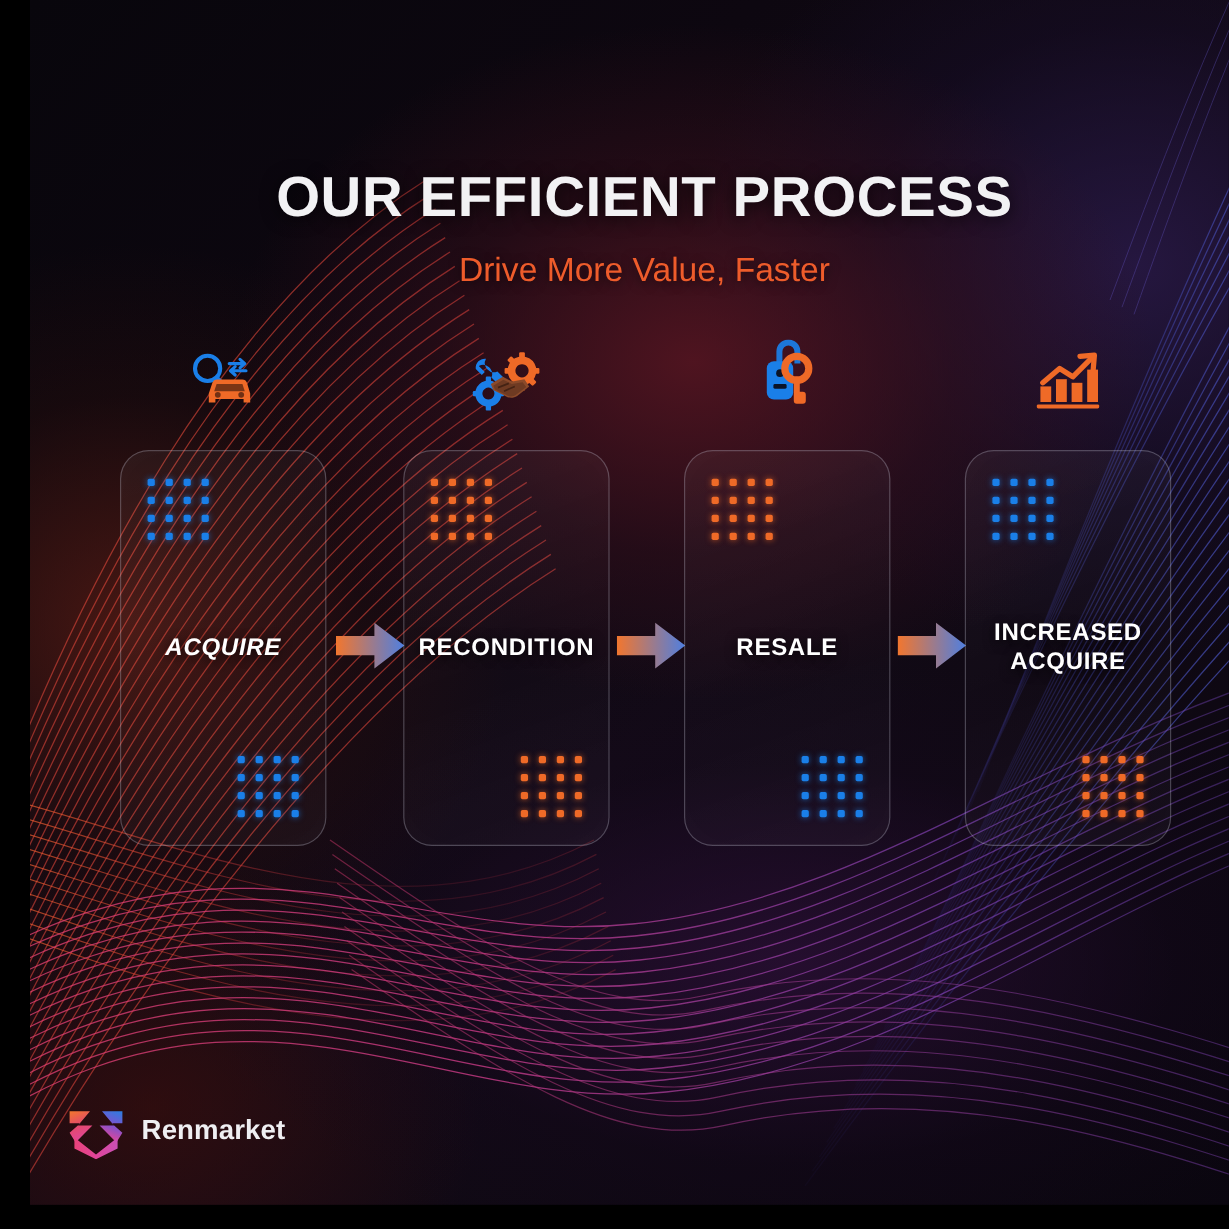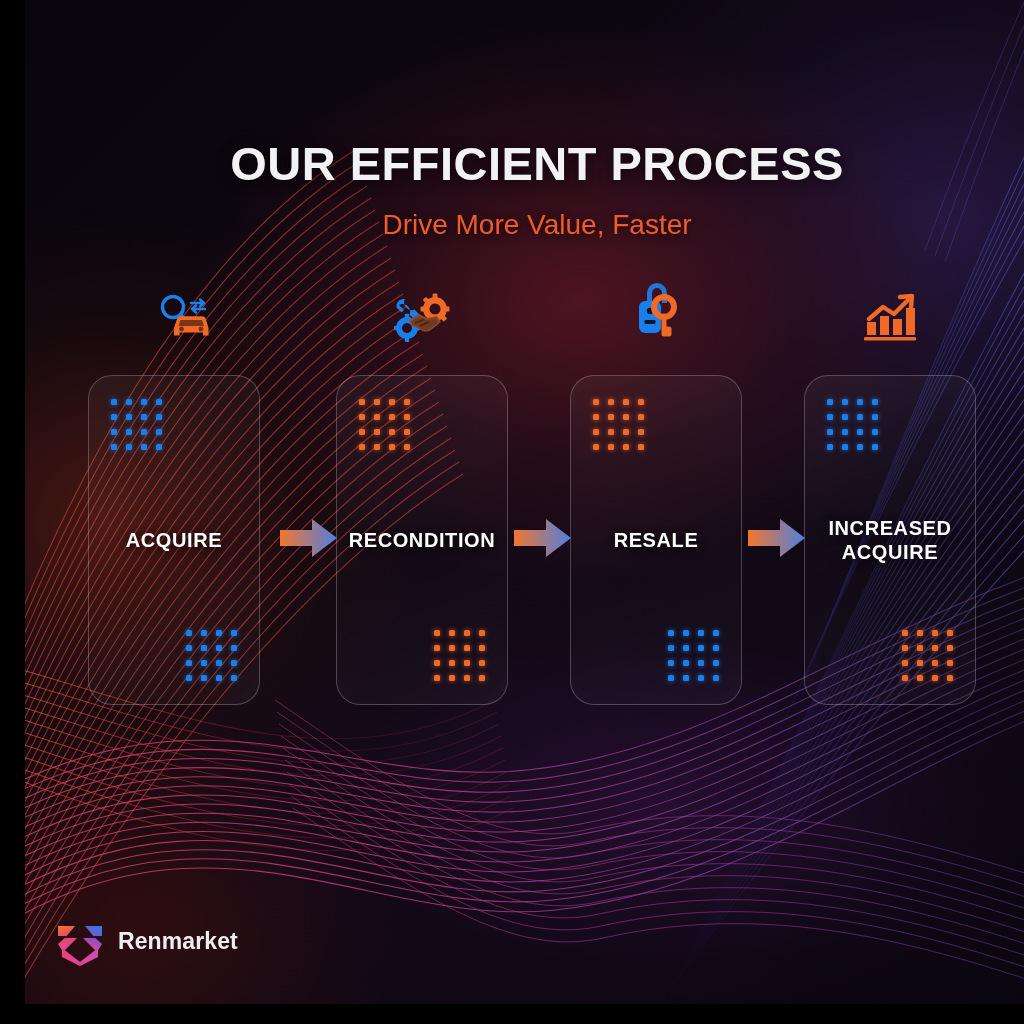--- a/index.html
+++ b/index.html
@@ -229,21 +229,21 @@
     </g>
   </svg>
 
   <div class="header">
     <div class="title">OUR EFFICIENT PROCESS</div>
     <div class="subtitle">Drive More Value, Faster</div>
   </div>
 
   <div class="process">
 
-    <div class="step" style="left:1px;">
+    <div class="step" style="left:13px;font-style:italic;">
       <div class="dots tl blue">
         <i></i>
           <i></i>
           <i></i>
           <i></i>
           <i></i>
           <i></i>
           <i></i>
           <i></i>
         <i></i>

